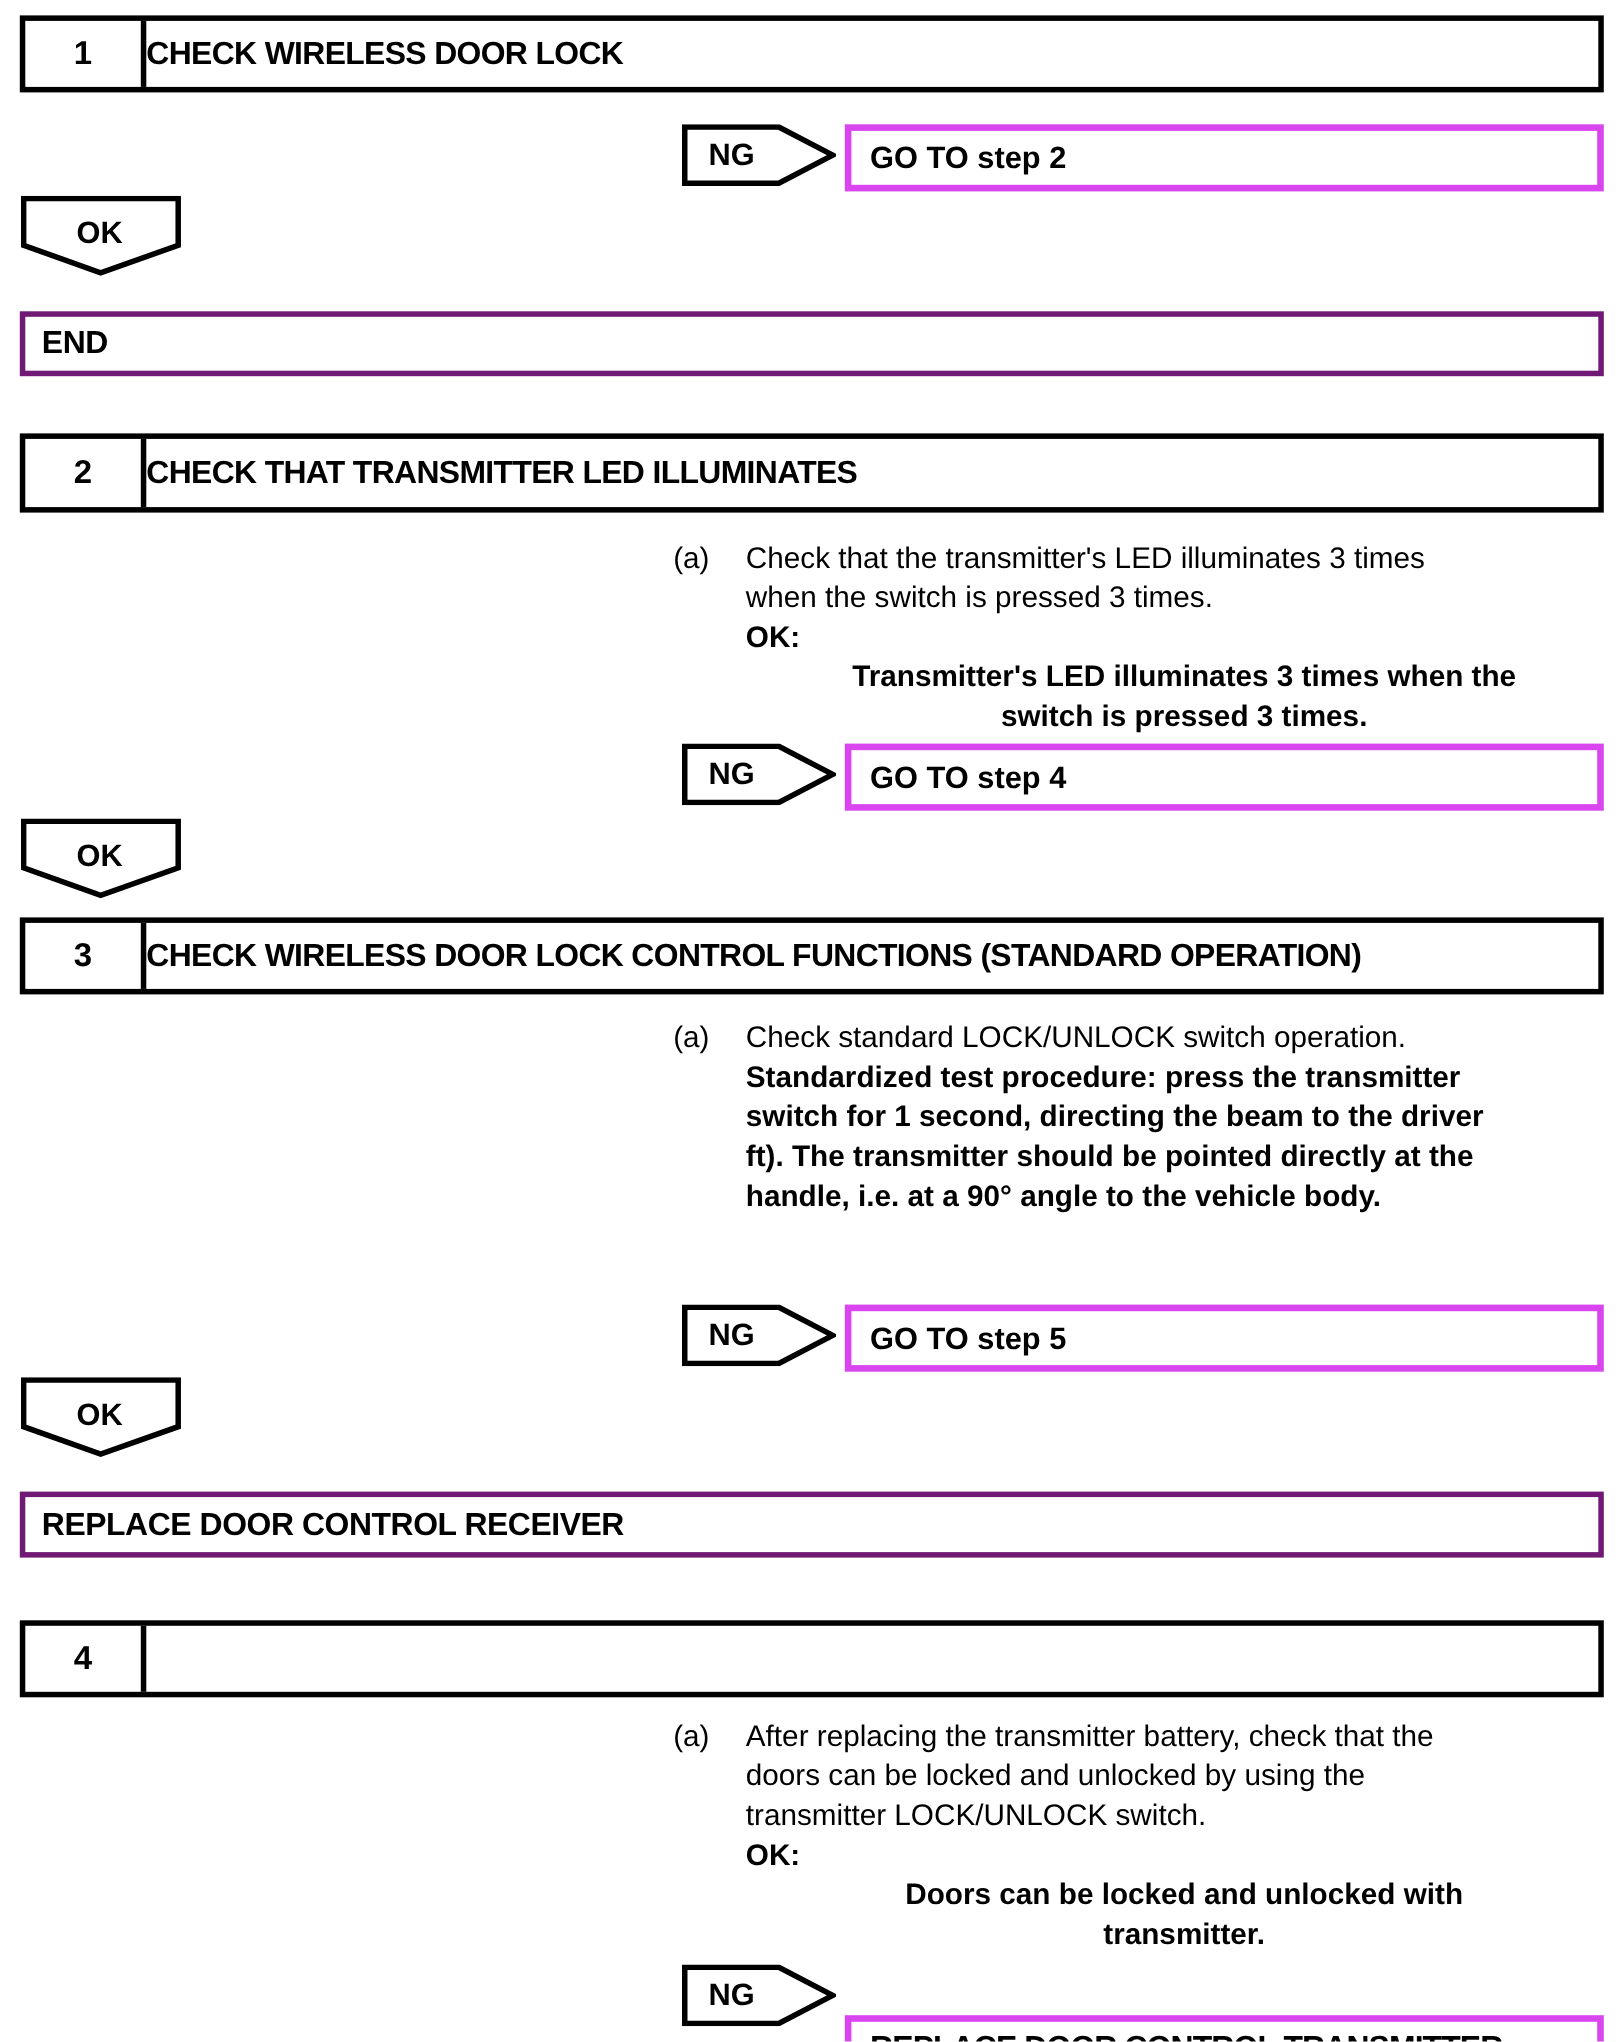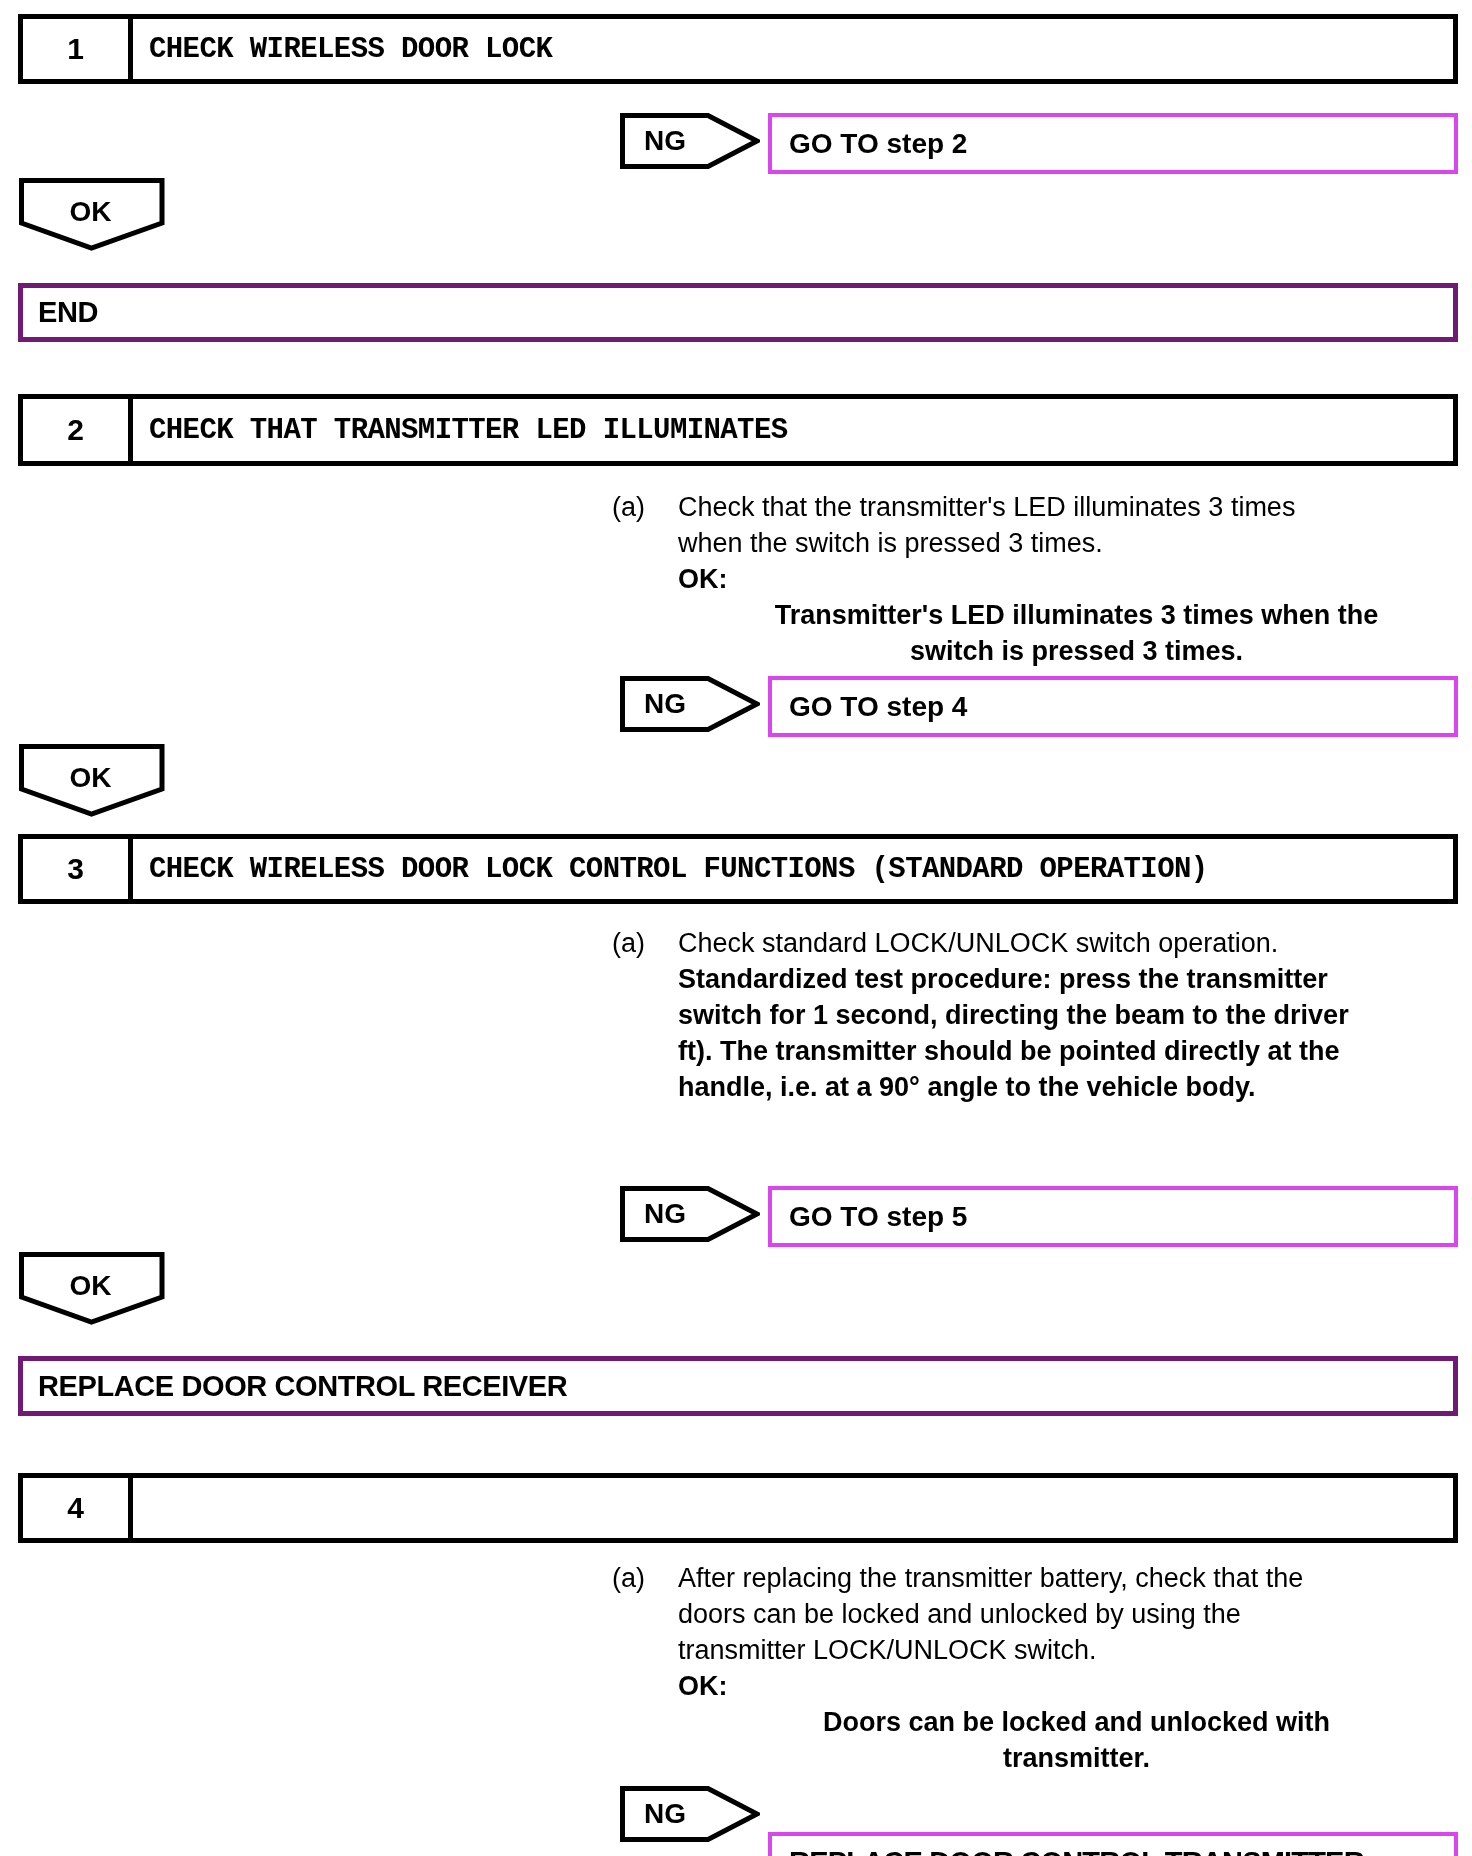--- a/index.html
+++ b/index.html
@@ -17,23 +17,22 @@
     box-sizing: border-box; border: 5px solid #000; background: #fff;
     display: flex;
   }
   .step-num {
     width: 110px; box-sizing: border-box; border-right: 5px solid #000;
     display: flex; align-items: center; justify-content: center;
     font-weight: bold; font-size: 30px;
   }
   .step-title {
     flex: 1; display: flex; align-items: center;
-    padding-left: 16px; font-weight: bold; font-size: 29px; letter-spacing: -0.6px;
+    padding-left: 0; font-weight: bold; font-size: 29px; letter-spacing: -0.6px;
     white-space: nowrap;
-    font-family: Liberation Mono, monospace;
   }
 
   
   .wide-box {
     position: absolute; left: 18px; width: 1440px; height: 60px;
     box-sizing: border-box; border: 5px solid #701a75; background: #fff;
     display: flex; align-items: center; padding-left: 15px;
     font-weight: bold; font-size: 29px; letter-spacing: -0.4px;
   }
 
@@ -42,21 +41,21 @@
   .ng-arrow svg { display: block; }
   .ng-label {
     position: absolute; left: 0; top: 0; width: 90px; height: 56px;
     display: flex; align-items: center; justify-content: center;
     font-weight: bold; font-size: 28px;
   }
 
   
   .ng-box {
     position: absolute; left: 768px; width: 690px; height: 61px;
-    box-sizing: border-box; border: 4px solid #d946ef; background: #fff;
+    box-sizing: border-box; border: 6px solid #d946ef; background: #fff;
     display: flex; align-items: center; padding-left: 17px;
     font-weight: bold; font-size: 28px; white-space: nowrap;
   }
   .ng-box.big { font-size: 29px; letter-spacing: -0.8px; margin-top: 46px; }
 
   
   .ok-shape { position: absolute; left: 19px; width: 146px; height: 74px; }
   .ok-shape svg { display: block; }
   .ok-label {
     position: absolute; left: 0; top: 18px; width: 143px;

